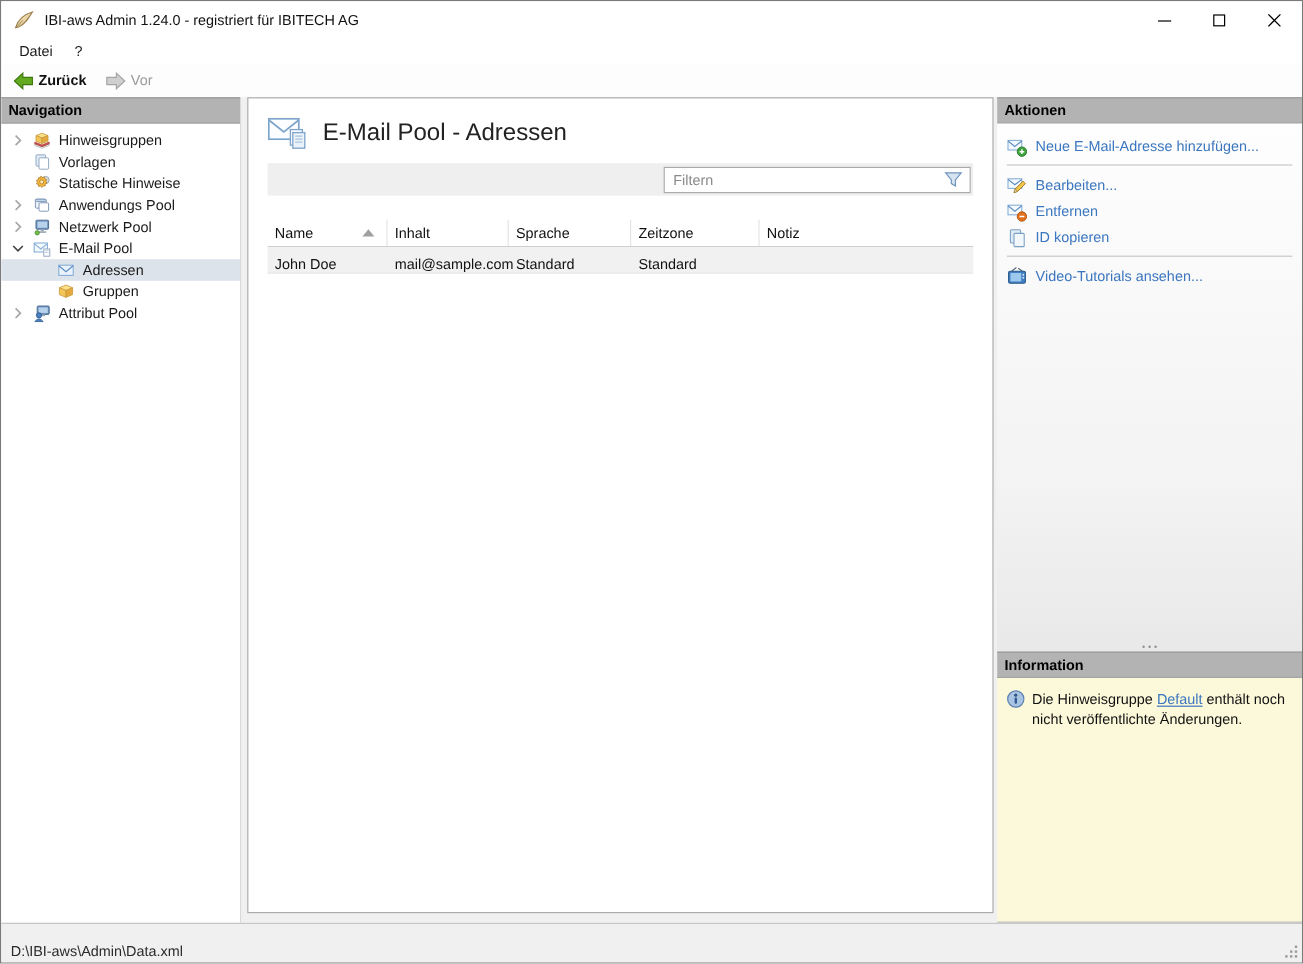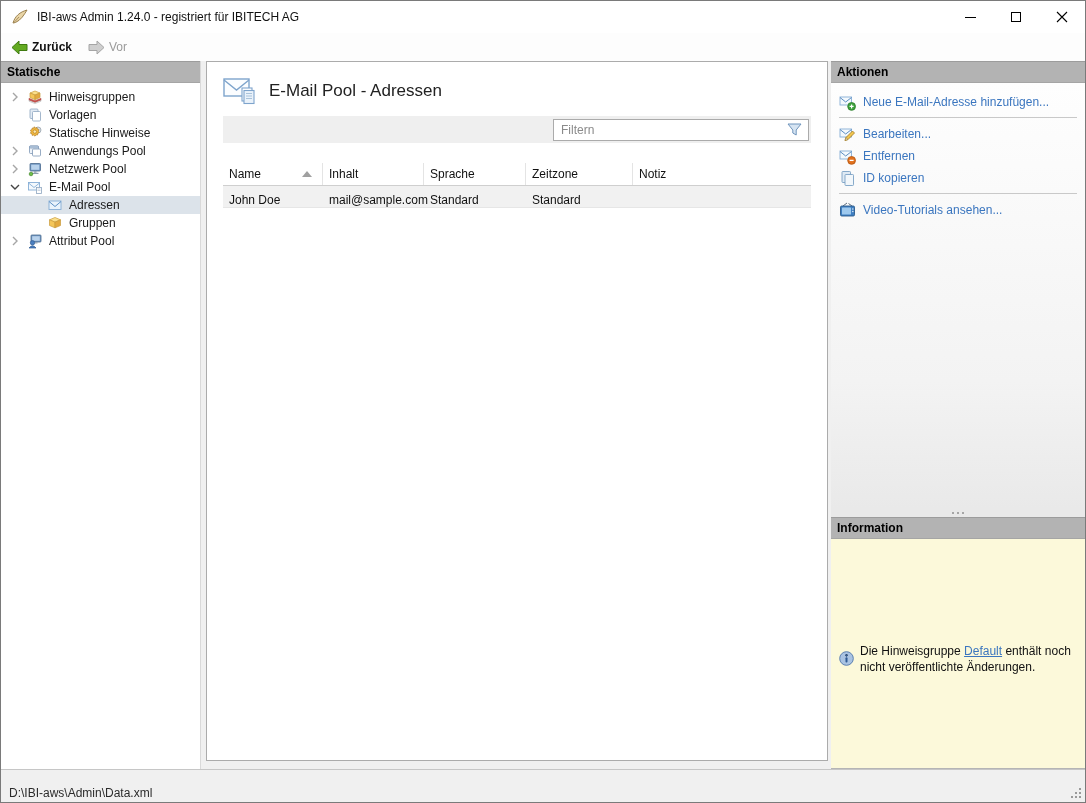--- a/index.html
+++ b/index.html
@@ -37,21 +37,21 @@
   .tree-row { height:18px; display:flex; align-items:center; cursor:default; }
   .tree-row.selected { background:#dce3ea; }
   .chev { width:16px; height:16px; margin-left:6px; flex:none; display:flex; align-items:center; justify-content:center; }
   .ticon { width:16px; height:16px; margin-left:4px; flex:none; }
   .lvl1 .ticon { margin-left:24px; }
   .tlabel { margin-left:6px; white-space:nowrap; }
   
   .main-wrap { flex:1; padding:0 3px 8px 5px; min-width:0; }
   .main { height:100%; background:#fff; border:1px solid #ababab; display:flex; flex-direction:column; }
   .main-head { display:flex; align-items:center; gap:12px; padding:15px 16px 11px 16px; }
-  .main-title { font-size:17px; color:#222; }
+  .main-title { font-size:20px; color:#222; }
   .filter-strip { margin:0 16px; height:27px; background:#efefef; display:flex; align-items:center; justify-content:flex-end; padding:0 2px; }
   .filter-box { width:256px; height:22px; background:#fff; border:1px solid #ababab; display:flex; align-items:center; }
   .filter-box input { flex:1; border:none; outline:none; padding:0 7px; font:12px "Liberation Sans",sans-serif; color:#8b5cf6; min-width:0; background:transparent; }
   .filter-box input::placeholder { color:#8a8a8a; opacity:1; }
   .funnel { width:17px; height:16px; margin-right:5px; flex:none; }
   .tablebox { margin:20px 16px 0 16px; }
   .thead { display:flex; height:23px; border-bottom:1px solid #cfcfcf; }
   .th { display:flex; align-items:center; padding-left:6px; position:relative; border-right:1px solid #e4e4e4; color:#111; }
   .th:last-child { border-right:none; }
   .sort-asc { width:0; height:0; border-left:5px solid transparent; border-right:5px solid transparent; border-bottom:6px solid #a0a0a0; position:absolute; right:10px; top:8px; }
@@ -61,21 +61,21 @@
   .c3 { width:107px; flex:none; } .c4 { flex:1; min-width:0; }
   
   .side { width:254px; flex:none; display:flex; flex-direction:column; }
   .actions-area { flex:1; background:linear-gradient(180deg,#fefefe 0%,#f3f3f3 70%,#e9e9e9 100%); padding-top:8px; min-height:0; }
   .action-row { height:22px; display:flex; align-items:center; gap:7px; padding-left:8px; cursor:pointer; }
   .action-row .alabel { color:#3b76bf; white-space:nowrap; }
   .aicon { width:17px; height:17px; flex:none; }
   .action-div { height:1px; background:#c9c9c9; margin:4px 8px 5px 8px; }
   .splitter { height:8px; background:#e9e9e9; display:flex; align-items:center; justify-content:center; cursor:row-resize; }
   .splitter .dots { width:2px; height:2px; border-radius:50%; background:#8f8f8f; box-shadow:5px 0 0 #8f8f8f, -5px 0 0 #8f8f8f; }
-  .info-area { height:230px; flex:none; background:#fcf9da; border-bottom:1px solid #b5b5b5; padding:10px 10px 0 8px; display:flex; align-items:center; gap:6px; }
+  .info-area { height:204px; flex:none; background:#fcf9da; border-bottom:1px solid #b5b5b5; padding:10px 10px 0 8px; display:flex; align-items:flex-start; gap:6px; }
   .info-icon { width:15px; height:15px; flex:none; margin-top:0px; }
   .info-text { line-height:16px; color:#111; }
   .info-text a { color:#3b76bf; text-decoration:underline; cursor:pointer; }
   
   .statusbar { height:23px; flex:none; background:#f0f0f0; border-top:1px solid #c6c6c6; display:flex; align-items:flex-start; padding:16px 8px; position:relative; color:#2b2b2b; }
   .grip { position:absolute; right:2px; bottom:2px; }
 </style>
 </head>
 <body>
 
@@ -93,40 +93,44 @@
     <div class="winbtn">
         <div class="glyph-max"></div>
       </div>
     <div class="winbtn">
       <svg width="12" height="12" viewBox="0 0 12 12">
         <path d="M1 1 L11 11 M11 1 L1 11" stroke="#000" stroke-width="1.1"></path>
       </svg>
     </div>
   </div>
 
+  <div class="menubar">
+    <span class="menu-item">Datei</span>
+    <span class="menu-item">?</span>
+  </div>
 
   <div class="toolbar">
     <div class="toolbtn back">
       <svg width="17" height="15" viewBox="0 0 17 15">
         <path d="M8 1 V4.5 H16 V10.5 H8 V14 L1 7.5 Z" fill="#63aa21" stroke="#3f7a10" stroke-width="1"></path>
       </svg>
       <span class="lbl">Zurück</span>
     </div>
     <div class="toolbtn fwd">
       <svg width="17" height="15" viewBox="0 0 17 15">
         <path d="M9 1 V4.5 H1 V10.5 H9 V14 L16 7.5 Z" fill="#cfcfcf" stroke="#a5a5a5" stroke-width="1"></path>
       </svg>
       <span class="lbl">Vor</span>
     </div>
   </div>
 
   <div class="content">
 
     <div class="nav">
-      <div class="panel-header">Statische</div>
+      <div class="panel-header">Navigation</div>
       <div class="tree">
 
         <div class="tree-row">
           <span class="chev">
             <svg width="16" height="16" viewBox="0 0 16 16">
                 <polyline points="6,4 10,8 6,12" fill="none" stroke="#a6a6a6" stroke-width="1.4"></polyline>
               </svg>
           </span>
           <span class="ticon">
             <svg width="16" height="16" viewBox="0 0 16 16">

